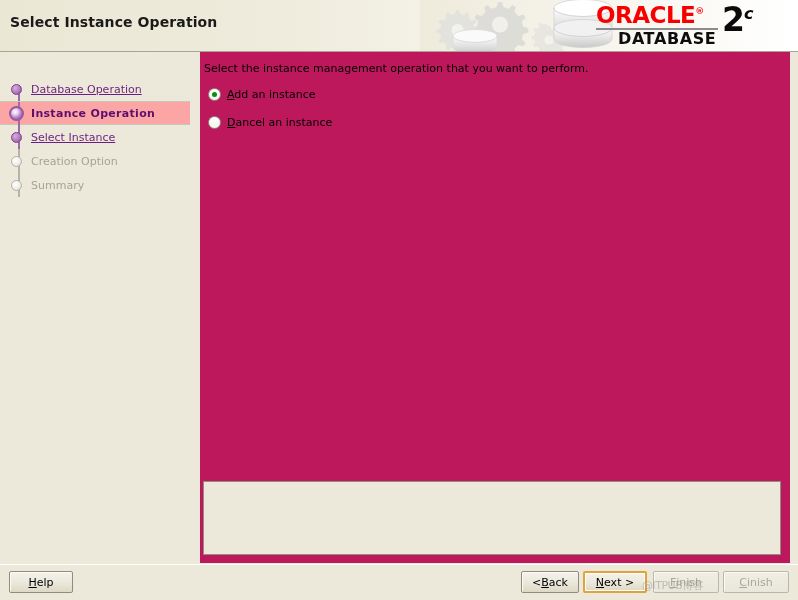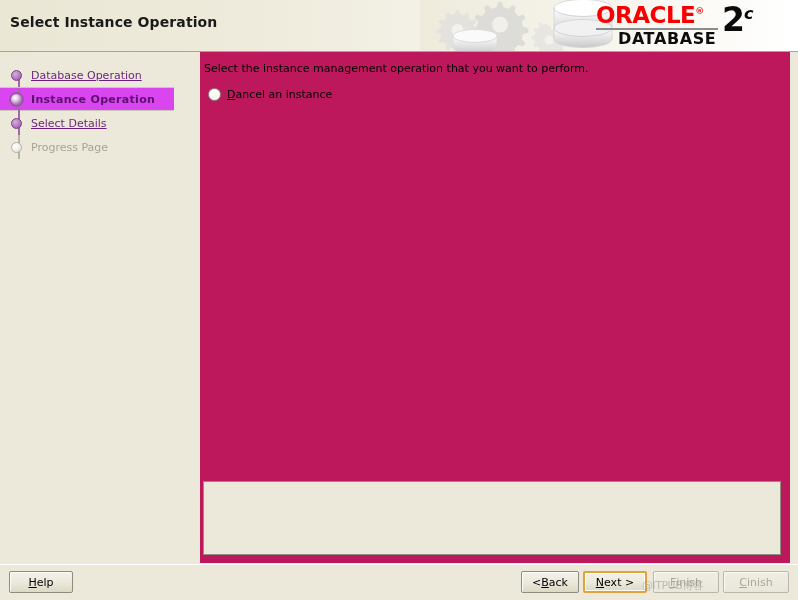--- a/index.html
+++ b/index.html
@@ -102,21 +102,21 @@
   .sidebar {
     position: absolute;
     left: 0; top: 52px;
     width: 207px;
     height: 511px;
     background: #ece9db;
     border-right: 1px solid #9a9889;
   }
   .steps {
     position: absolute;
-    left: 0; top: 11px;
+    left: 0; top: 25px;
     width: 207px;
   }
   .step {
     position: relative;
     height: 24px;
     display: flex;
     align-items: center;
     padding-left: 11px;
     box-sizing: border-box;
   }
@@ -165,26 +165,26 @@
     color: #5c0f6e;
     font-weight: bold;
     text-decoration: none;
     letter-spacing: 0.3px;
   }
   .step.dim .step-label {
     color: #a6a496;
     text-decoration: none;
   }
   .step.current {
-    background: #d946ef;
+    background: #fca5a5;
     border-top: 1px solid #c9c7ba;
     border-bottom: 1px solid #c9c7ba;
     height: 24px;
     margin-left: 0;
-    width: 174px;
+    width: 190px;
   }
 
   
   .content {
     position: absolute;
     left: 200px; top: 52px;
     width: 590px;
     height: 511px;
     background: #be185d;
   }
@@ -364,40 +364,49 @@
 
       <div class="step current">
         <div class="connector"></div>
         <div class="bullet"></div>
         <div class="step-label">Instance Operation</div>
       </div>
 
       <div class="step">
         <div class="connector"></div>
         <div class="bullet"></div>
-        <div class="step-label">Select Details</div>
-      </div>
-
-
+        <div class="step-label">Select Instance</div>
+      </div>
 
 
       <div class="step dim">
         <div class="connector"></div>
         <div class="bullet"></div>
-        <div class="step-label">Progress Page</div>
-      </div>
+        <div class="step-label">Creation Option</div>
+      </div>
+
+      <div class="step dim">
+        <div class="connector"></div>
+        <div class="bullet"></div>
+        <div class="step-label">Summary</div>
+      </div>
+
 
 
     </div>
   </div>
 
   <div class="content">
     <div class="instruction">Select the instance management operation that you want to perform.</div>
 
     <div class="radio-group">
+      <div class="radio-row">
+        <span class="radio checked"></span>
+        <span class="radio-label"><span class="mn">A</span><span>dd an instance</span></span>
+      </div>
       <div class="radio-row">
         <span class="radio"></span>
         <span class="radio-label"><span class="mn">D</span><span>ancel an instance</span></span>
       </div>
     </div>
 
     <div class="message-panel"></div>
   </div>
 
   <div class="footer">

